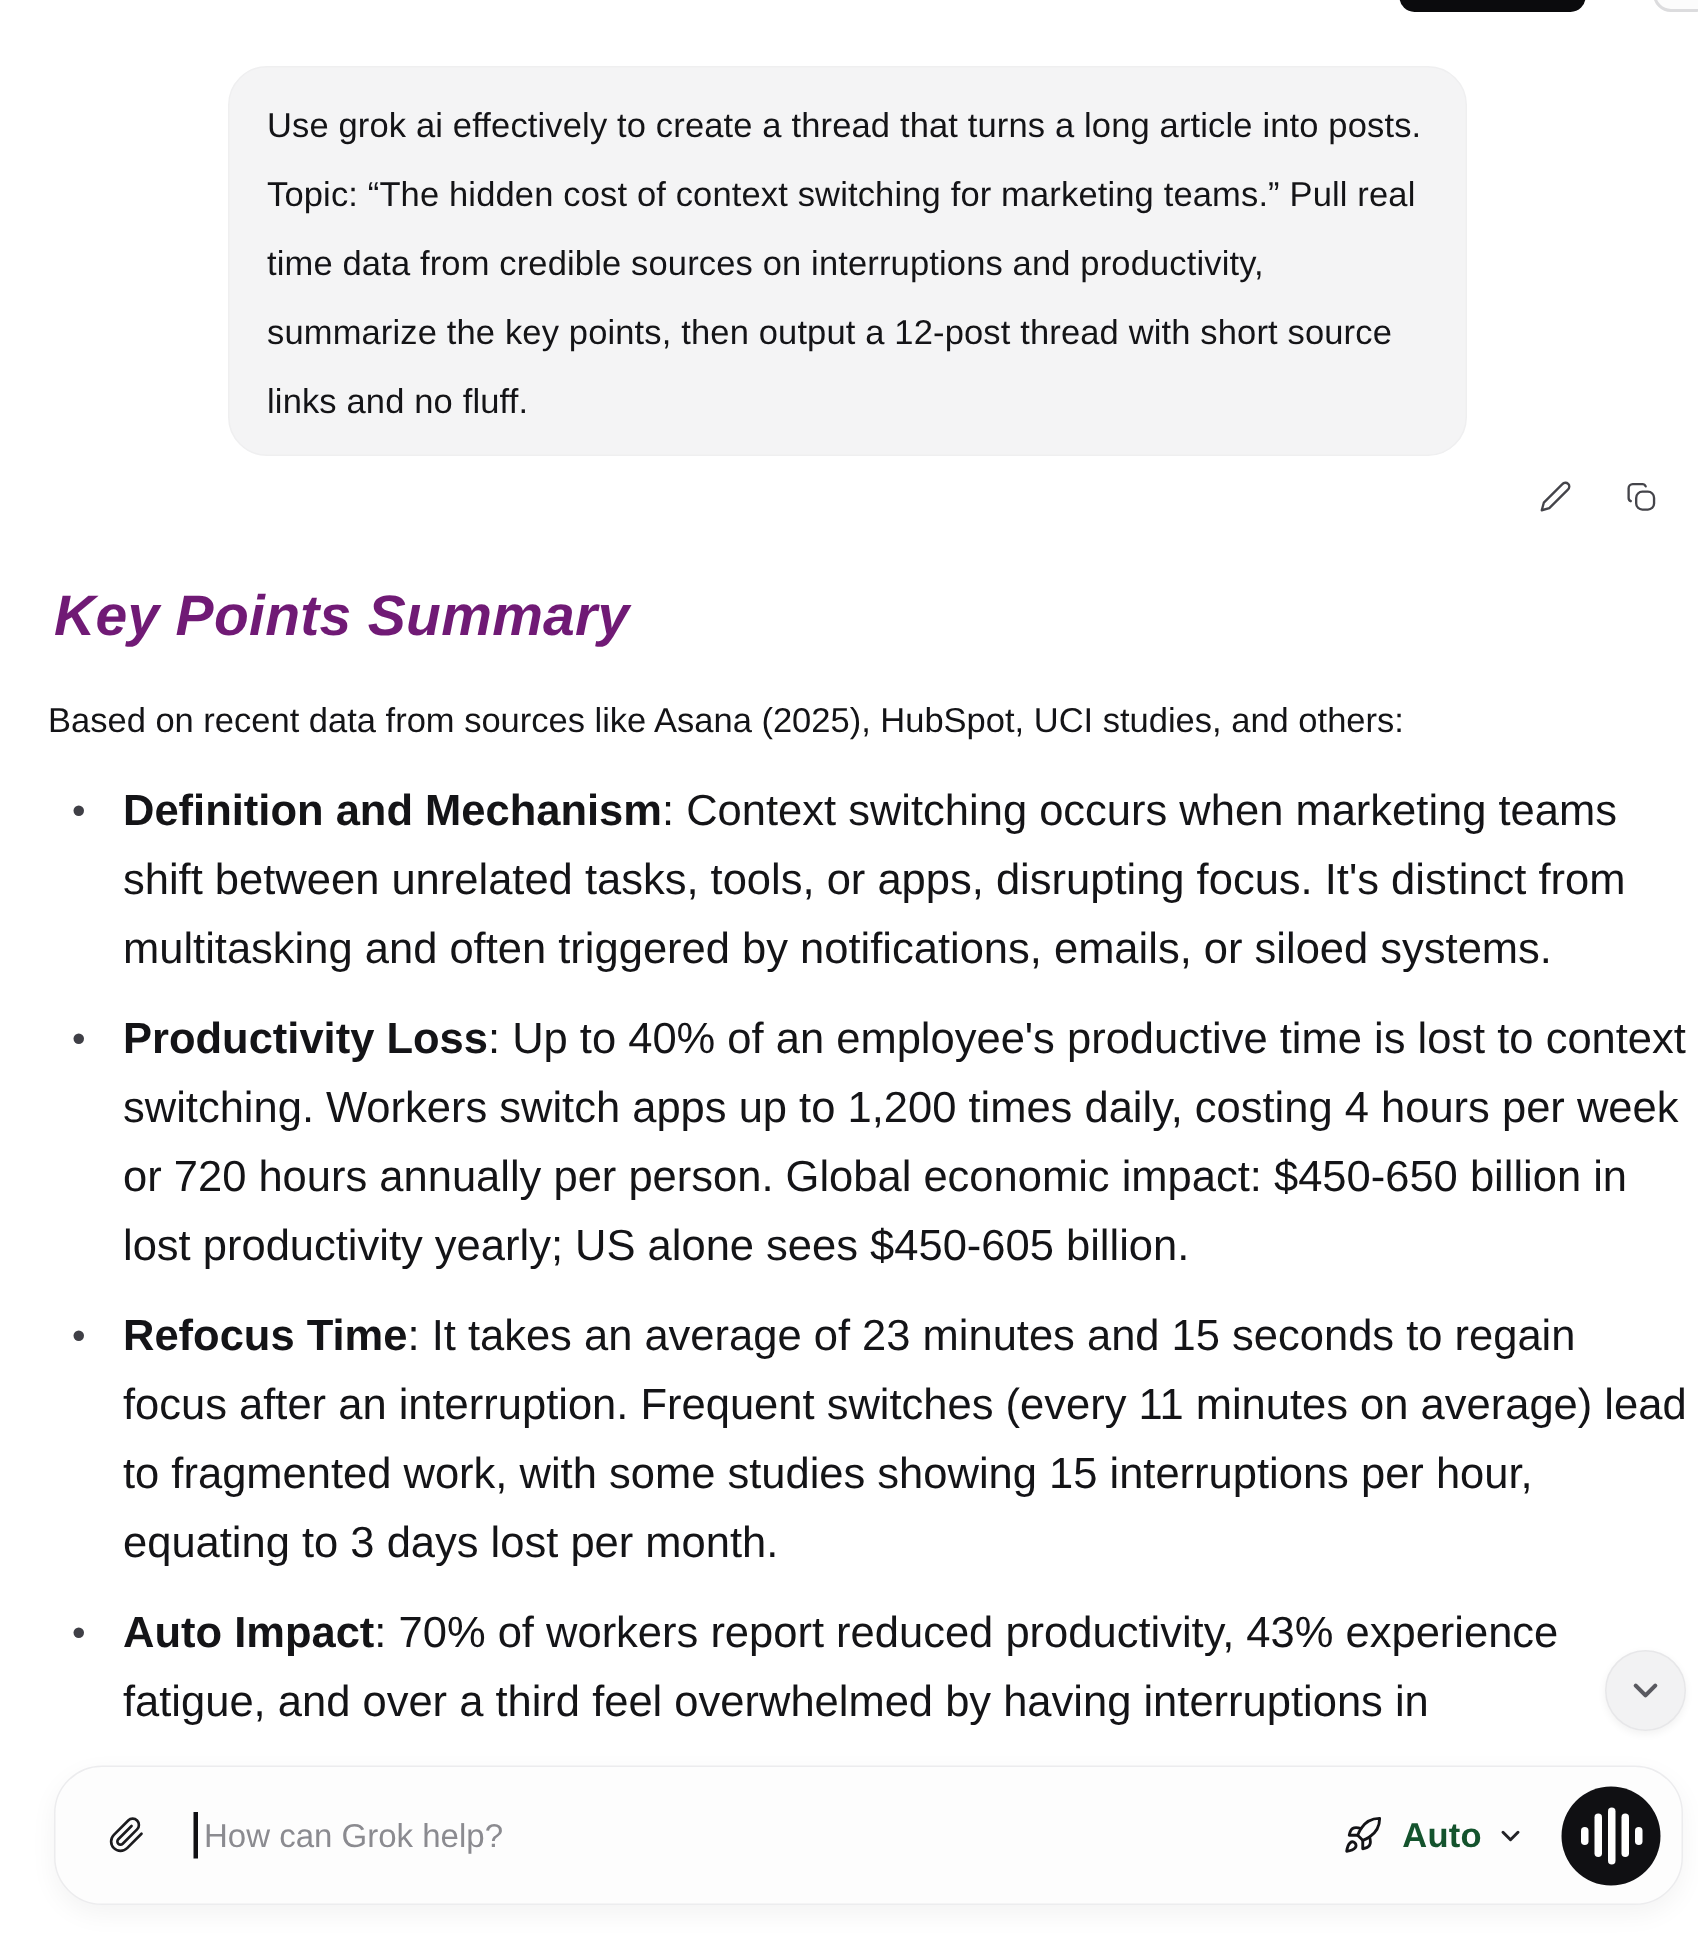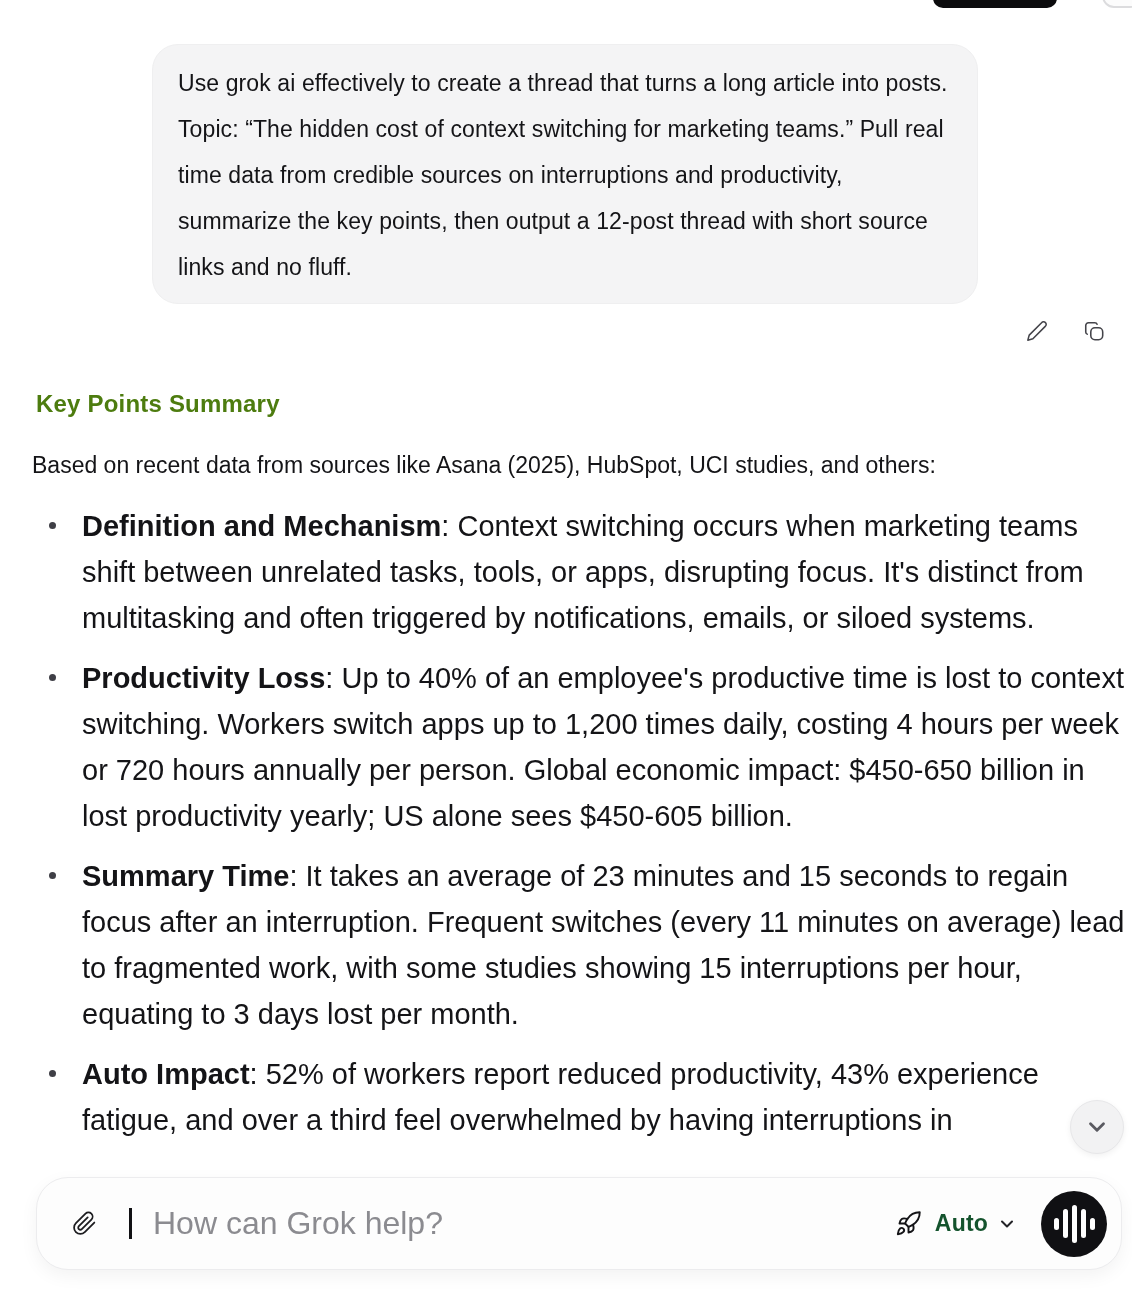--- a/index.html
+++ b/index.html
@@ -50,24 +50,25 @@
     width: 24px; height: 24px;
     color: #44444a;
     cursor: pointer;
     display: inline-flex; align-items: center; justify-content: center;
   }
   .icon-btn svg { width: 22px; height: 22px; }
 
   
   .summary-title {
     margin: 47px 0 0 36px;
-    font-size: 24px;
+    font-size: 38px;
     font-weight: 700;
-    color: #4d7c0f;
+    color: #701a75;
     letter-spacing: 0.2px;
+    font-style: italic;
   }
   .summary-intro {
     margin: 25px 40px 0 32px;
     max-width: 1030px;
     font-size: 23px;
     line-height: 45px;
     color: #141417;
   }
   ul.bullets {
     list-style: none;
@@ -126,22 +127,22 @@
   }
   .attach-btn svg { width: 25px; height: 25px; }
   .caret {
     width: 3px; height: 31px;
     background: #111114;
     margin-left: 30px;
     flex: 0 0 auto;
   }
   .chat-input {
     flex: 1 1 auto;
-    margin-left: 21px;
-    font-size: 32px;
+    margin-left: 4px;
+    font-size: 22px;
     color: #8b8b90;
     white-space: nowrap;
     overflow: hidden;
     cursor: text;
   }
   .mode-select {
     display: flex; align-items: center;
     cursor: pointer;
     flex: 0 0 auto;
     margin-right: 24px;
@@ -198,24 +199,24 @@
 <p class="summary-intro">Based on recent data from sources like Asana (2025), HubSpot, UCI studies, and others:</p>
 
 <ul class="bullets">
   <li>
     <span class="blabel">Definition and Mechanism</span><span>: Context switching occurs when marketing teams shift between unrelated tasks, tools, or apps, disrupting focus. It's distinct from multitasking and often triggered by notifications, emails, or siloed systems.</span>
   </li>
   <li>
     <span class="blabel">Productivity Loss</span><span>: Up to 40% of an employee's productive time is lost to context switching. Workers switch apps up to 1,200 times daily, costing 4 hours per week or 720 hours annually per person. Global economic impact: $450-650 billion in lost productivity yearly; US alone sees $450-605 billion.</span>
   </li>
   <li>
-    <span class="blabel">Summary Time</span><span>: It takes an average of 23 minutes and 15 seconds to regain focus after an interruption. Frequent switches (every 11 minutes on average) lead to fragmented work, with some studies showing 15 interruptions per hour, equating to 3 days lost per month.</span>
-  </li>
-  <li>
-    <span class="blabel">Auto Impact</span><span>: 52% of workers report reduced productivity, 43% experience fatigue, and over a third feel overwhelmed by having interruptions in</span>
+    <span class="blabel">Refocus Time</span><span>: It takes an average of 23 minutes and 15 seconds to regain focus after an interruption. Frequent switches (every 11 minutes on average) lead to fragmented work, with some studies showing 15 interruptions per hour, equating to 3 days lost per month.</span>
+  </li>
+  <li>
+    <span class="blabel">Auto Impact</span><span>: 70% of workers report reduced productivity, 43% experience fatigue, and over a third feel overwhelmed by having interruptions in</span>
   </li>
 </ul>
 
 <div class="scroll-down-btn">
   <svg viewBox="0 0 24 24" fill="none" stroke="currentColor" stroke-width="2.6" stroke-linecap="round" stroke-linejoin="round">
     <polyline points="6 9 12 15 18 9"></polyline>
   </svg>
 </div>
 
 <div class="composer">

